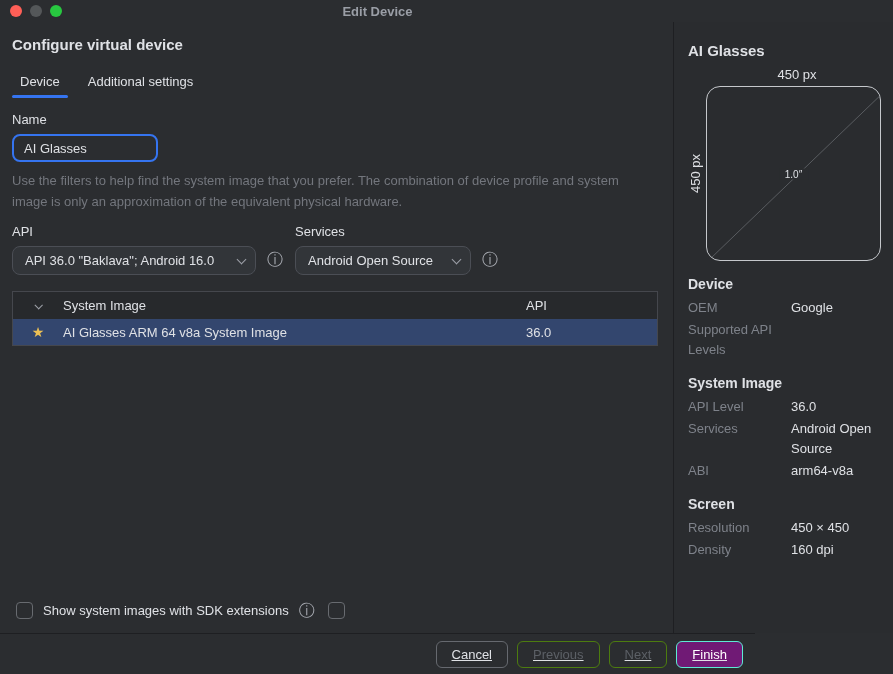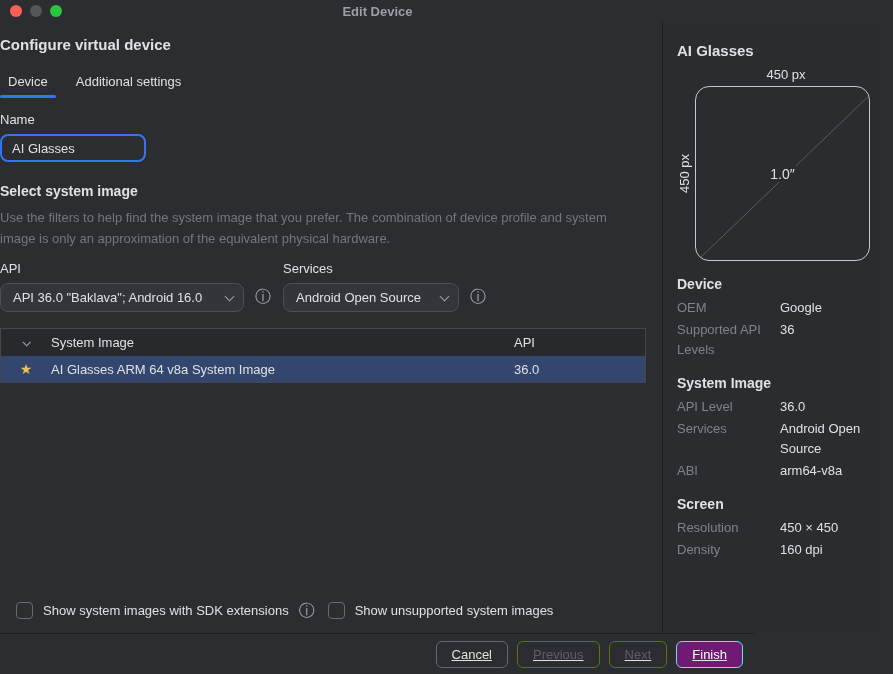--- a/index.html
+++ b/index.html
@@ -17,21 +17,21 @@
   .titlebar { height:22px; position:relative; flex:0 0 auto; }
   .traffic { position:absolute; top:5px; left:10px; display:flex; gap:8px; }
   .dot { width:12px; height:12px; border-radius:50%; }
   .titlebar-title {
     position:absolute; top:4px; left:0; right:0; text-align:center;
     font-weight:bold; font-size:13px; color:#9a9ea6;
   }
 
   
   .body-row { flex:1 1 auto; display:flex; min-height:0; }
-  .left { width:673px; position:relative; padding:14px 16px 0 0; }
+  .left { width:673px; position:relative; padding:14px 16px 0 12px; }
   .right { width:220px; background:#2a2c2f; border-left:1px solid #1e1f22; padding:20px 12px 0 14px; }
 
   .h1 { font-size:15px; font-weight:bold; color:#dfe1e5; }
 
   
   .tabs { display:flex; margin-top:17px; margin-left:0; }
   .tab { padding:4px 8px 9px 8px; cursor:default; position:relative; color:#dfe1e5; }
   .tab.active::after {
     content:""; position:absolute; left:0; right:0; bottom:0;
     height:3px; border-radius:2px; background:#3574f0;
@@ -101,21 +101,21 @@
     width:14px; display:flex; align-items:center; justify-content:center;
     writing-mode:vertical-rl; transform:rotate(180deg); color:#dfe1e5;
   }
   .screen-rect {
     position:relative; width:182px; height:175px; margin-left:4px;
     border:1px solid #c5c8cc; border-radius:14px; overflow:hidden;
   }
   .screen-rect svg { position:absolute; inset:0; }
   .diag-label {
     position:absolute; top:50%; left:50%; transform:translate(-50%,-50%);
-    background:#2a2c2f; padding:0 6px; font-size:14px; color:#dfe1e5;
+    background:#2a2c2f; padding:0 6px; font-size:10px; color:#dfe1e5;
   }
 
   .rp-section-heading { font-size:14px; font-weight:bold; margin-top:15px; color:#dfe1e5; }
   .spec-grid { margin-top:6px; display:grid; grid-template-columns:103px 1fr; row-gap:2px; }
   .spec-label { color:#7e828a; line-height:20px; }
   .spec-value { color:#dfe1e5; line-height:20px; }
 
   
   .footer {
     flex:0 0 41px; border-top:1px solid #1e1f22; background:#2b2d30;
@@ -150,21 +150,20 @@
       <div class="h1">Configure virtual device</div>
 
       <div class="tabs">
         <div class="tab active">Device</div>
         <div class="tab">Additional settings</div>
       </div>
 
       <div class="field-label">Name</div>
       <input class="name-input" value="AI Glasses" style="">
 
-      <div class="h2">Select system image</div>
       <div class="desc">Use the filters to help find the system image that you prefer. The combination of device profile and system image is only an approximation of the equivalent physical hardware.</div>
 
       <div class="filters">
         <div class="combo-group">
           <div class="combo-label">API</div>
           <div class="combo combo-api">
             <span class="combo-text">API 36.0 "Baklava"; Android 16.0</span>
             <span class="chevron"></span>
           </div>
         </div>
@@ -198,21 +197,20 @@
       </div>
 
       <div class="checkbox-block">
         <div class="checkbox-row">
           <span class="checkbox-box"></span>
           <span class="checkbox-label">Show system images with SDK extensions</span>
           <span class="info-icon inline">ⓘ</span>
         </div>
         <div class="checkbox-row">
           <span class="checkbox-box"></span>
-          <span class="checkbox-label">Show unsupported system images</span>
         </div>
       </div>
     </div>
 
     <div class="right">
       <div class="rp-title">AI Glasses</div>
 
       <div class="diagram">
         <div class="diagram-top-label">450 px</div>
         <div class="diagram-row">
@@ -224,21 +222,20 @@
             <span class="diag-label">1.0″</span>
           </div>
         </div>
       </div>
 
       <div class="rp-section-heading">Device</div>
       <div class="spec-grid">
         <div class="spec-label">OEM</div>
         <div class="spec-value">Google</div>
         <div class="spec-label">Supported API Levels</div>
-        <div class="spec-value">36</div>
       </div>
 
       <div class="rp-section-heading">System Image</div>
       <div class="spec-grid">
         <div class="spec-label">API Level</div>
         <div class="spec-value">36.0</div>
         <div class="spec-label">Services</div>
         <div class="spec-value">Android Open Source</div>
         <div class="spec-label">ABI</div>
         <div class="spec-value">arm64-v8a</div>

